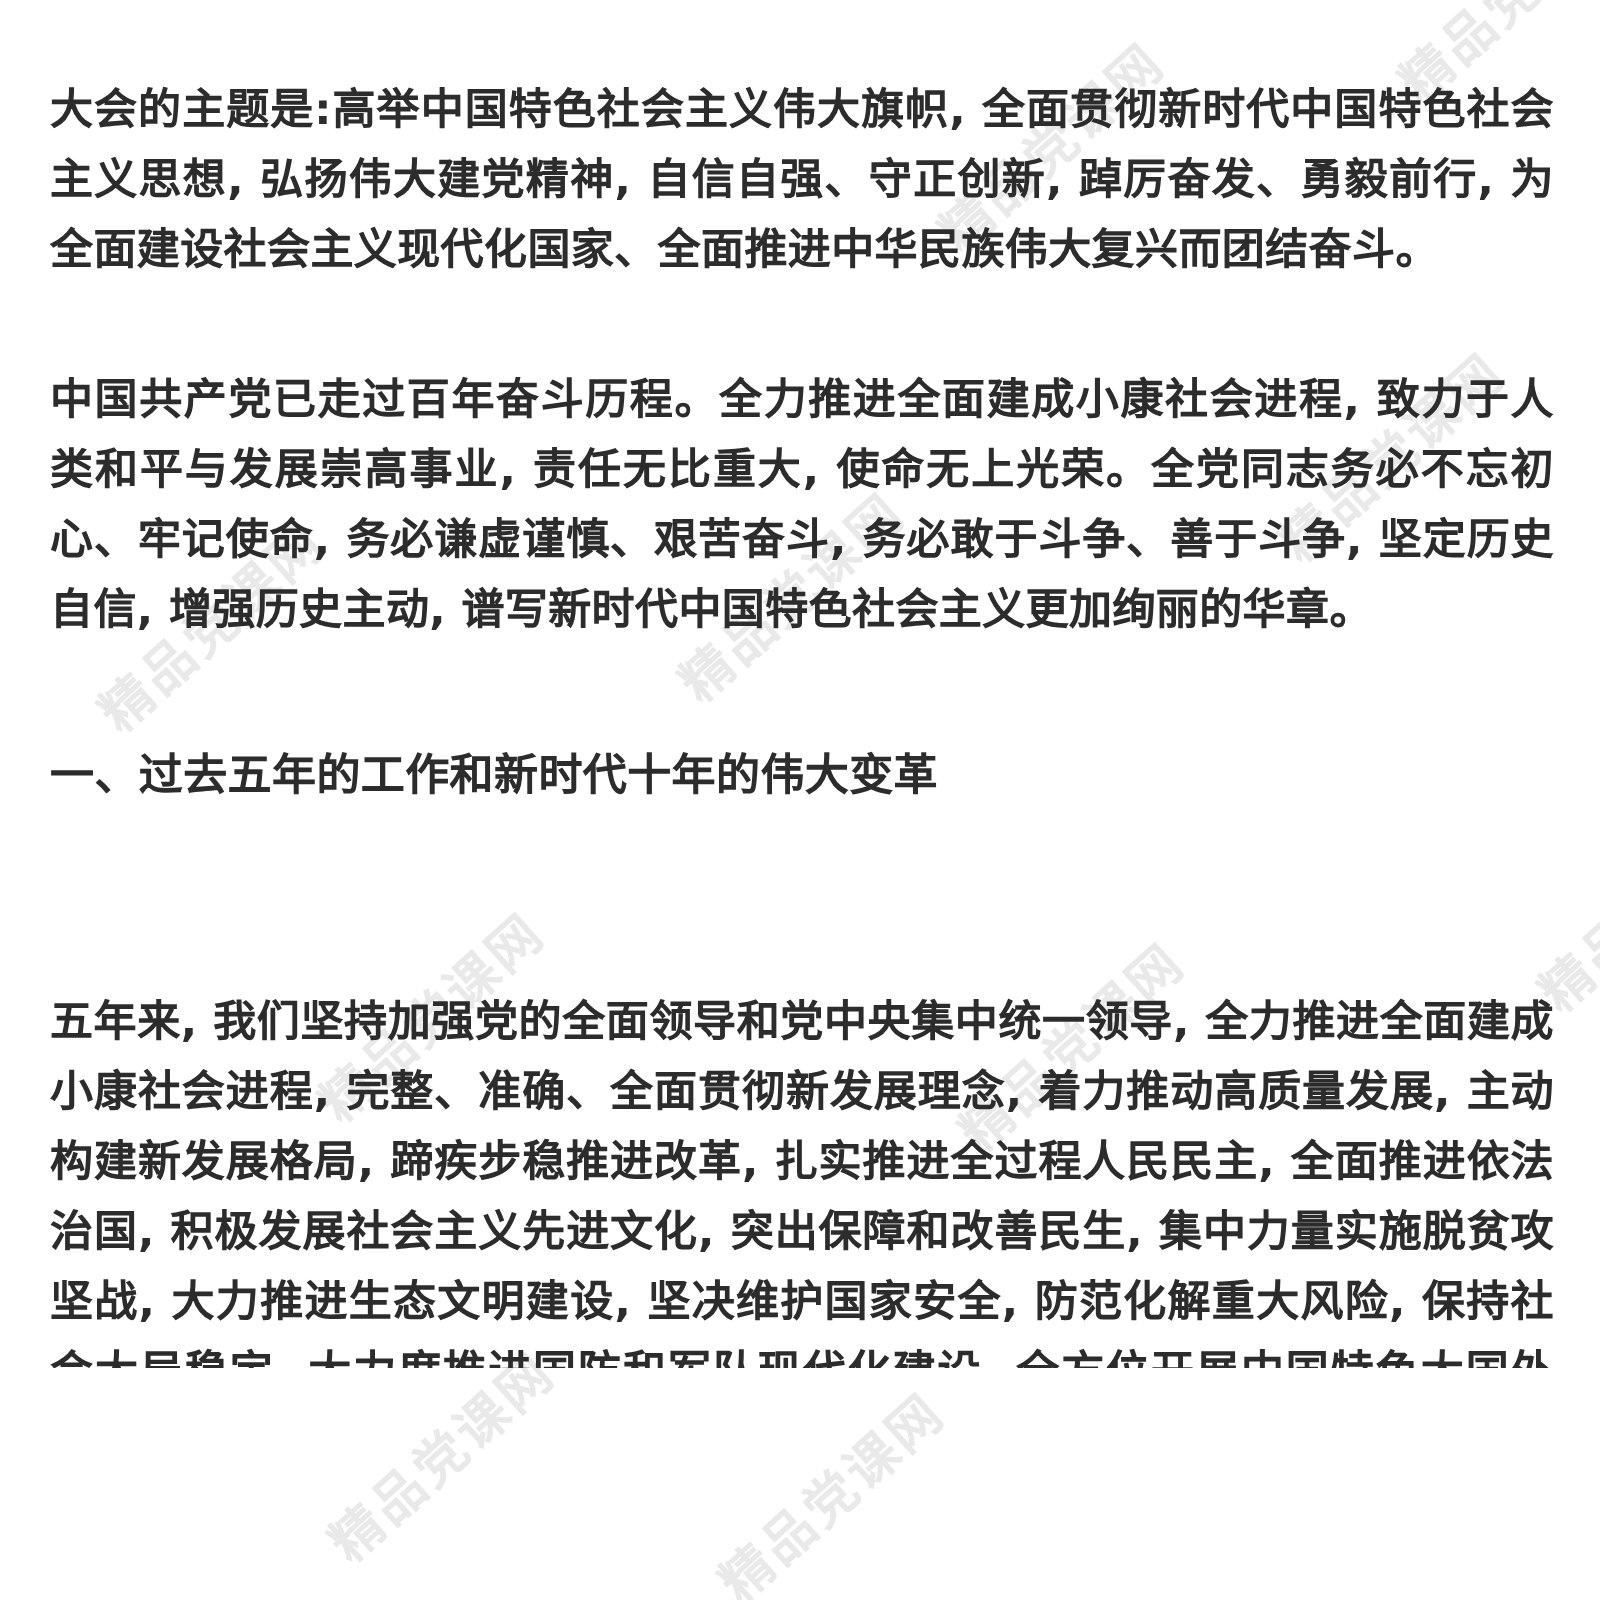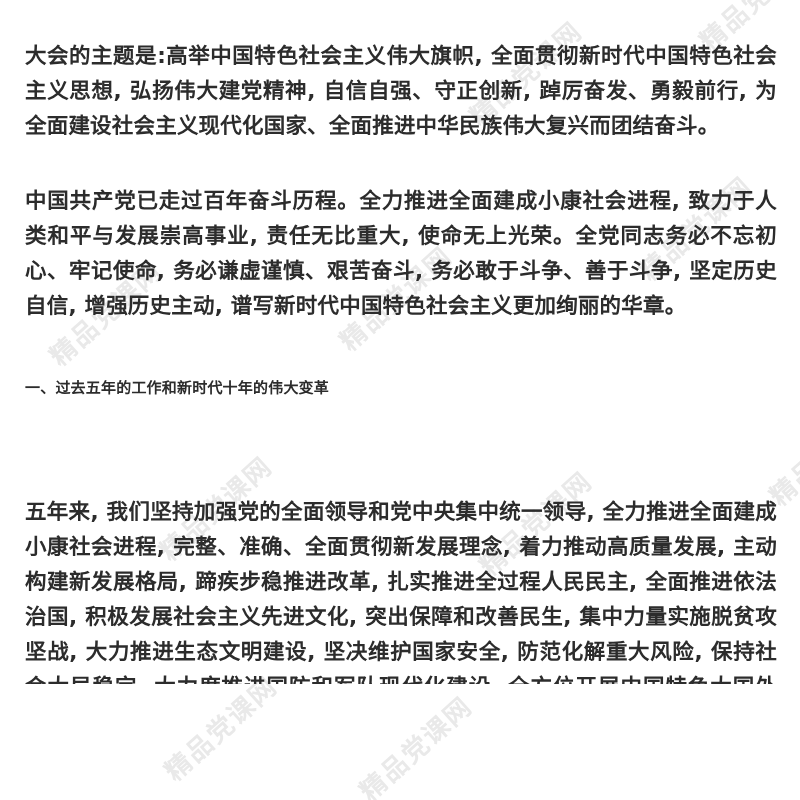--- a/index.html
+++ b/index.html
@@ -74,21 +74,21 @@
     letter-spacing: 0.2px;
     text-align: justify;
     text-justify: inter-character;
     word-break: break-all;
     font-family: "DejaVu Sans", "Liberation Sans", sans-serif;
   }
 
   h2.section-heading {
     margin: 0;
     color: #2c2c2c;
-    font-size: 15px;
+    font-size: 22px;
     font-weight: 700;
     line-height: 35px;
     letter-spacing: 0.2px;
     font-family: "DejaVu Sans", "Liberation Sans", sans-serif;
   }
   .gap-md { height: 40px; }
   .gap-lg { height: 48px; }
 
   
   .clipped {

